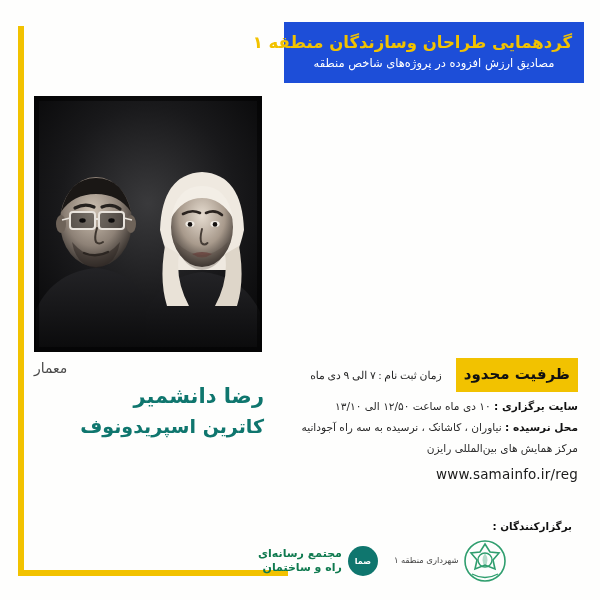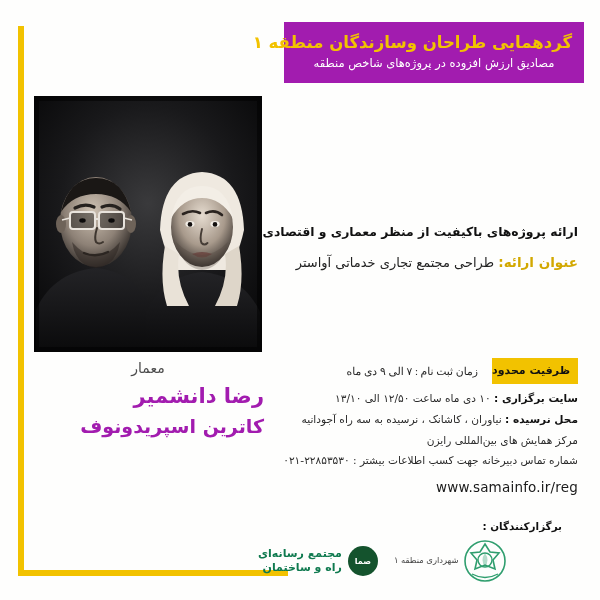--- a/index.html
+++ b/index.html
@@ -58,44 +58,44 @@
     top: 360px;
     width: 234px;
     text-align: left;
     direction: rtl;
   }
   .names .role {
     font-size: 14px;
     color: #4a4a4a;
     letter-spacing: 3px;
     margin-bottom: 8px;
-    text-align: center;
+    text-align: left;
     padding-right: 6px;
   }
   .names .name {
     font-size: 21px;
-    color: #a21caf;
+    color: #0f766e;
     letter-spacing: 4px;
     margin-bottom: 7px;
     text-align: right;
     padding-right: 4px;
     font-weight: bold;
   }
   .names .name.second {
     font-size: 19px;
     letter-spacing: 3px;
   }
 
   
   .header-band {
     position: absolute;
     left: 284px;
     top: 22px;
     width: 300px;
-    background: #a21caf;
+    background: #1d4ed8;
     padding: 9px 12px 11px 12px;
     box-sizing: border-box;
     text-align: center;
   }
   .header-band .h-title {
     color: #f2c200;
     font-size: 16.5px;
     font-weight: bold;
     line-height: 1.45;
     white-space: nowrap;
@@ -154,22 +154,22 @@
     display: flex;
     justify-content: flex-start;
     align-items: center;
     gap: 14px;
     margin-bottom: 4px;
   }
   .capacity {
     background: #f2c200;
     color: #111;
     font-weight: bold;
-    font-size: 11px;
-    padding: 2px 8px 3px 0;
+    font-size: 15px;
+    padding: 2px 8px 3px 8px;
     white-space: nowrap;
   }
   .reg-window {
     font-size: 10.8px;
     color: #1d1d1d;
     white-space: nowrap;
     font-family: Liberation Serif, serif;
   }
   .d-line { white-space: nowrap; }
   .d-line .k { font-weight: bold; color: #111; }
@@ -185,21 +185,21 @@
   .site-line .url {
     direction: ltr;
     font-size: 13.5px;
     color: #1a1a1a;
     letter-spacing: .2px;
   }
 
   
   .organisers-label {
     position: absolute;
-    right: 38px;
+    right: 28px;
     top: 520px;
     font-size: 10.4px;
     font-weight: bold;
     color: #111;
     direction: rtl;
   }
   .logos {
     position: absolute;
     right: 22px;
     top: 540px;
@@ -226,21 +226,21 @@
   .logo-text .sm { display: block; font-size: 8.4px; color: #444; font-weight: normal; }
   .media-logo-text {
     font-size: 11px;
     line-height: 1.3;
     color: #0f7a4f;
     font-weight: bold;
     text-align: right;
   }
   .badge-circle {
     width: 30px; height: 30px; border-radius: 50%;
-    background: #14532d; color: #fff;
+    background: #0f766e; color: #fff;
     display: flex; align-items: center; justify-content: center;
     font-size: 8px; font-weight: bold;
   }
   svg { display: block; }
 </style>
 </head>
 <body>
 
 <div class="poster">
 
@@ -337,48 +337,40 @@
       <rect x="0" y="0" width="228" height="256" fill="none" stroke="#000" stroke-opacity="0.5" stroke-width="10"></rect>
     </svg>
   </div>
 
   <div class="names">
     <div class="role">معمار</div>
     <div class="name">رضا دانشمیر</div>
     <div class="name second">کاترین اسپریدونوف</div>
   </div>
 
-  <div class="right-col">
-    <div class="lead-line">ارائه پروژه‌های باکیفیت از منظر معماری و اقتصادی</div>
-    <div class="subject-line">
-      <span class="label">عنوان ارائه:</span>
-      <span>طراحی مجتمع تجاری خدماتی آواستر</span>
-    </div>
-  </div>
 
   <div class="details">
     <div class="detail-row-top">
       <span class="capacity">ظرفیت محدود</span>
       <span class="reg-window">زمان ثبت نام : ۷ الی ۹ دی ماه</span>
     </div>
 
     <div class="d-line">
       <span class="k">سایت برگزاری :</span>
       <span>۱۰ دی ماه ساعت ۱۲/۵۰ الی ۱۳/۱۰</span>
     </div>
 
     <div class="d-line">
       <span class="k">محل نرسیده :</span>
       <span>نیاوران ، کاشانک ، نرسیده به سه راه آجودانیه</span>
     </div>
     <div class="d-line">
       <span>مرکز همایش های بین‌المللی رایزن</span>
     </div>
 
-    <div class="d-line">شماره تماس دبیرخانه جهت کسب اطلاعات بیشتر : ۲۲۸۵۳۵۳۰-۰۲۱</div>
 
     <div class="site-line">
       <span class="url">www.samainfo.ir/reg</span>
     </div>
   </div>
 
   <div class="organisers-label">برگزارکنندگان :</div>
 
   <div class="logos">
 

